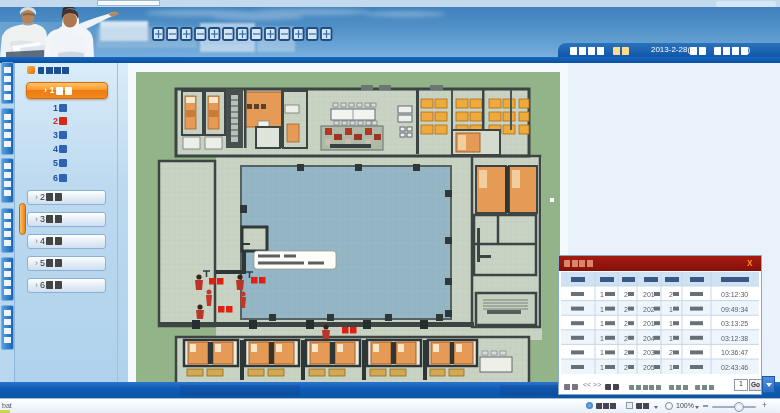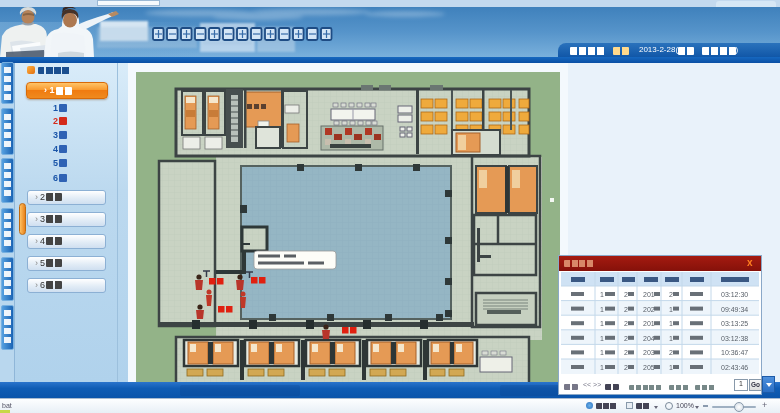--- a/index.html
+++ b/index.html
@@ -126,21 +126,21 @@
   </svg>
 </div>
 
 <div class="abs" style="left:558px;top:43px;width:222px;height:15px;background:linear-gradient(180deg,#2a72bc,#0f55a6);border-radius:8px 0 0 0;"></div>
 
 <div class="abs" style="left:570px;top:46px;width:208px;height:9px;white-space:nowrap;font-size:8px;color:#fff;">
   <span class="zh" style="width:35px;height:8px;background:repeating-linear-gradient(90deg,#fff 0 7px,transparent 7px 9px);"></span>
   <span style="display:inline-block;width:4px;"></span>
   <span class="zh" style="width:16px;height:8px;background:repeating-linear-gradient(90deg,#ffd98c 0 7px,transparent 7px 9px);"></span>
   <span style="display:inline-block;width:5px;"></span>
-  <span style="position:relative;top:-1px;">2013-2-28(</span><span class="zh" style="width:16px;height:8px;background:repeating-linear-gradient(90deg,#fff 0 7px,transparent 7px 9px);"></span>
+  <span style="position:relative;top:-1px;margin-left:12px;">2013-2-28(</span><span class="zh" style="width:16px;height:8px;background:repeating-linear-gradient(90deg,#fff 0 7px,transparent 7px 9px);"></span>
   <span style="display:inline-block;width:3px;"></span>
   <span class="zh" style="width:34px;height:8px;background:repeating-linear-gradient(90deg,#fff 0 7px,transparent 7px 9px);"></span><span style="position:relative;top:-1px;">)</span>
 </div>
 
 <div class="abs" style="left:0;top:57px;width:780px;height:6px;background:linear-gradient(180deg,#1668c0,#0a4fa4);"></div>
 
 <div class="abs" style="left:0;top:63px;width:128px;height:319px;background:#b9d7ee;"></div>
 
 <div class="abs" style="left:14px;top:63px;width:114px;height:319px;background:linear-gradient(180deg,#d9ecf9 0%,#bcd9ef 40%,#b0d2ec 100%);border-left:1px solid #8fb6d8;box-sizing:border-box;"></div>
 

